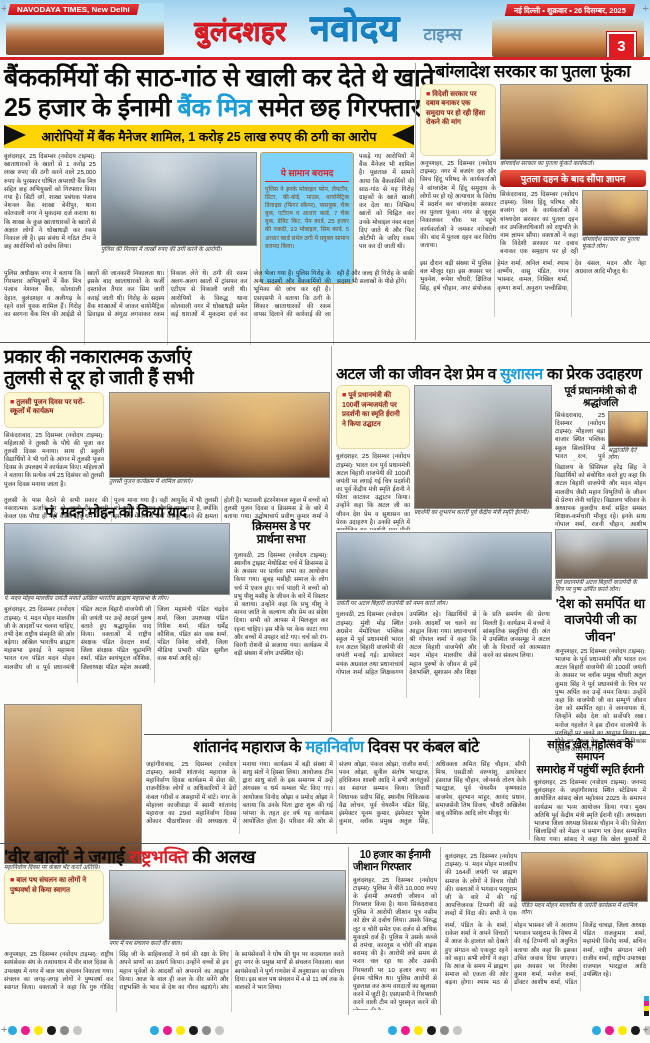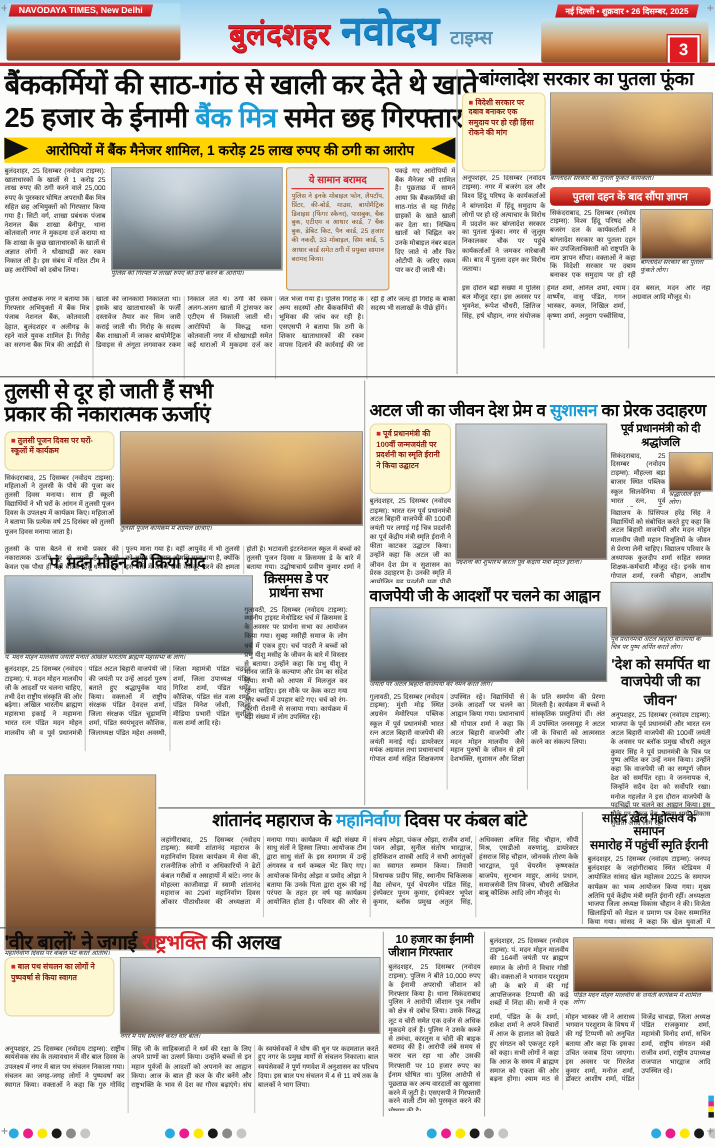--- a/index.html
+++ b/index.html
@@ -10,21 +10,21 @@
   .header{left:0;top:0;width:650px;height:57px;background:linear-gradient(180deg,#9fd2ee 0%,#cfeaf8 55%,#f2fbff 100%);}
   .scene{border-radius:2px;}
   .scene-left{left:6px;top:3px;width:158px;height:52px;
     background:linear-gradient(180deg,#aee0f5 0%,#bfe6f2 35%,#c98d5e 55%,#a85f35 75%,#7e4a2a 100%);}
   .scene-right{left:492px;top:17px;width:152px;height:40px;
     background:linear-gradient(180deg,#bfe6f5 0%,#d8ab7a 45%,#c1763d 75%,#8e5024 100%);}
   .ribbon{background:linear-gradient(180deg,#ec3a3a,#c2121a);color:#fff;font-weight:700;
     padding:1px 8px;font-size:8px;white-space:nowrap;transform:skewX(-12deg);}
   .ribbon span{display:inline-block;transform:skewX(12deg);}
   .masthead{left:166px;top:2px;width:324px;height:54px;display:flex;align-items:baseline;
-    justify-content:center;gap:10px;white-space:nowrap;}
+    justify-content:center;gap:24px;white-space:nowrap;}
   .mh-city{font-size:27px;font-weight:900;color:#e01b23;text-shadow:0 1px 0 #9d0e13;}
   .mh-main{font-size:36px;font-weight:900;color:#1583c6;text-shadow:0 1px 0 #0d5d91;}
   .mh-suffix{font-size:17px;font-weight:700;color:#5d93b5;}
   .pageno{left:607px;top:32px;width:25px;height:23px;background:#e11b22;color:#fff;
     font-size:15px;font-weight:900;display:flex;align-items:center;justify-content:center;
     border:2px solid #fff;box-shadow:0 0 0 1px #c21016;}
   .red-rule{left:0;top:57px;width:650px;height:3px;background:#d8222a;}
   .crop{color:#8a8a8a;font-size:11px;line-height:1;}
   
   .hd{font-weight:900;color:#0d0d0d;line-height:1.12;letter-spacing:-0.3px;}
@@ -53,21 +53,21 @@
     font-size:12.5px;text-align:center;padding:3px 26px;}
   .strap:before,.strap:after{content:"";position:absolute;top:0;width:0;height:0;
     border-top:10px solid transparent;border-bottom:10px solid transparent;}
   .strap:before{left:0;border-left:22px solid #111;}
   .strap:after{right:0;border-right:22px solid #111;}
   .bullet-box{background:#fdf7d2;border:1px solid #e6d9a2;border-radius:6px;padding:4px 5px;
     font-size:7px;font-weight:700;color:#8a1d10;line-height:1.35;overflow:hidden;}
   .bullet-box .sq{color:#d8222a;font-size:7px;margin-right:2px;}
   .red-banner{background:linear-gradient(180deg,#ef5a43,#b01210);color:#fff;font-weight:900;
     font-size:9.5px;text-align:center;border-radius:4px;padding:2px 0;margin-top:3px;}
-  .ev-box{border:1px solid #d49a4a;background:#e5e5e5;border-radius:3px;padding:3px 4px;overflow:hidden;}
+  .ev-box{border:1px solid #d49a4a;background:#7dd3fc;border-radius:3px;padding:13px 4px;overflow:hidden;}
   .ev-title{color:#d8222a;font-weight:900;font-size:9px;text-align:center;
     border-bottom:1px solid #d8222a;padding-bottom:2px;margin-bottom:3px;}
   .ev-body{font-size:6px;line-height:1.35;color:#7a4a1a;text-align:justify;}
   .vline{background:#a9a9a5;width:1px;}
   .hline{background:#555;height:1px;}
   .dotrow{display:flex;gap:4px;}
   .dot{width:9px;height:9px;border-radius:50%;display:inline-block;}
   .quote-hd{font-size:13px;font-weight:900;text-align:center;line-height:1.25;}
 </style>
 </head>
@@ -135,43 +135,43 @@
           </div>
         </div>
       </div>
     </div>
     <div class="body-txt cols-3" style="margin-top:4px;height:58px;">इस दौरान बड़ी संख्या में पुलिस बल मौजूद रहा। इस अवसर पर भुवनेश, रूपेश चौधरी, क्षितिज सिंह, हर्ष चौहान, नगर संयोजक हेमंत शर्मा, अनिल शर्मा, श्याम वार्ष्णेय, वासु पंडित, गगन भास्कर, कमल, निखिल शर्मा, कृष्णा शर्मा, अनुराग पच्चीसिया, देव बंसल, मदन और नेहा अग्रवाल आदि मौजूद थे।</div>
   </div>
 
   <div class="abs hline" style="left:0;top:342px;width:650px;"></div>
 
   <div class="abs" style="left:4px;top:346px;width:324px;height:170px;">
+    <div class="hd" style="font-size:19px;white-space:nowrap;">प्रकार की नकारात्मक ऊर्जाएं</div>
     <div class="hd" style="font-size:19px;white-space:nowrap;">तुलसी से दूर हो जाती हैं सभी</div>
-    <div class="hd" style="font-size:19px;white-space:nowrap;">प्रकार की नकारात्मक ऊर्जाएं</div>
     <div style="display:flex;gap:5px;margin-top:3px;">
       <div style="width:100px;">
         <div class="bullet-box" style="height:26px;"><span class="sq">■</span><span>तुलसी पूजन दिवस पर घरों-स्कूलों में कार्यक्रम</span></div>
         <div class="body-txt" style="height:62px;margin-top:3px;">सिकंदराबाद, 25 दिसम्बर (नवोदय टाइम्स): महिलाओं ने तुलसी के पौधे की पूजा कर तुलसी दिवस मनाया। साथ ही स्कूली विद्यार्थियों ने भी घरों के आंगन में तुलसी पूजन दिवस के उपलक्ष्य में कार्यक्रम किए। महिलाओं ने बताया कि प्रत्येक वर्ष 25 दिसंबर को तुलसी पूजन दिवस मनाया जाता है।</div>
       </div>
       <div style="flex:1;">
         <div class="photo warm" style="width:100%;height:84px;"></div>
         <div class="caption">तुलसी पूजन कार्यक्रम में शामिल छात्राएं।</div>
       </div>
     </div>
     <div class="body-txt cols-3" style="margin-top:3px;height:26px;">तुलसी के पास बैठने से सभी प्रकार की नकारात्मक ऊर्जाएं दूर हो जाती हैं। तुलसी केवल एक पौधा ही नहीं बल्कि हिंदू धर्म में इसे पूज्य माना गया है। वहीं आयुर्वेद में भी तुलसी को अमृत के समान औषधि माना गया है, क्योंकि इस पौधे में अनेक रोगों को दूर करने की क्षमता होती है। भटावली इंटरनेशनल स्कूल में बच्चों को तुलसी पूजन दिवस व क्रिसमस डे के बारे में बताया गया। उद्घोषाचार्य प्रवीण कुमार शर्मा ने बताया कि तुलसी की उपस्थिति से हमारे पर्यावरण की नकारात्मकता दूर हो जाती है।</div>
   </div>
 
   <div class="abs" style="left:4px;top:504px;width:224px;height:180px;">
     <div class="hd hd-md center" style="white-space:nowrap;">पं. मदन मोहन को किया याद</div>
     <div class="photo cool" style="width:100%;height:70px;margin-top:3px;"></div>
     <div class="caption">पं. मदन मोहन मालवीय जयंती मनाते अखिल भारतीय ब्राह्मण महासभा के लोग।</div>
     <div class="body-txt cols-3" style="margin-top:3px;height:78px;">बुलंदशहर, 25 दिसम्बर (नवोदय टाइम्स): पं. मदन मोहन मालवीय जी के आदर्शों पर चलना चाहिए, तभी देश राष्ट्रीय संस्कृति की ओर बढ़ेगा। अखिल भारतीय ब्राह्मण महासभा इकाई ने महामना भारत रत्न पंडित मदन मोहन मालवीय जी व पूर्व प्रधानमंत्री पंडित अटल बिहारी वाजपेयी जी की जयंती पर उन्हें आदर्श पुरुष बताते हुए श्रद्धापूर्वक याद किया। वक्ताओं में राष्ट्रीय संरक्षक पंडित देवदत्त शर्मा, जिला संरक्षक पंडित चूड़ामणि शर्मा, पंडित स्वयंभूदत्त कौशिक, जिलाध्यक्ष पंडित महेश अवस्थी, जिला महामंत्री पंडित चंद्रदेव शर्मा, जिला उपाध्यक्ष पंडित गिरिश शर्मा, पंडित धर्मेंद्र कौशिक, पंडित संत वत्स शर्मा, पंडित विनेश जोशी, जिला मीडिया प्रभारी पंडित सुशील वत्स शर्मा आदि रहे।</div>
   </div>
 
-  <div class="abs" style="left:222px;top:520px;width:94px;height:180px;">
+  <div class="abs" style="left:234px;top:520px;width:94px;height:180px;">
     <div class="hd hd-sm center">क्रिसमस डे पर</div>
     <div class="hd hd-sm center">प्रार्थना सभा</div>
     <div class="body-txt" style="margin-top:4px;height:144px;">गुलावठी, 25 दिसम्बर (नवोदय टाइम्स): स्थानीय ट्राइस्ट मेथोडिस्ट चर्च में क्रिसमस डे के अवसर पर प्रार्थना सभा का आयोजन किया गया। सुबह मसीही समाज के लोग चर्च में एकत्र हुए। चर्च पादरी ने बच्चों को प्रभु यीशु मसीह के जीवन के बारे में विस्तार से बताया। उन्होंने कहा कि प्रभु यीशु ने मानव जाति के कल्याण और प्रेम का संदेश दिया। सभी को आपस में मिलजुल कर रहना चाहिए। इस मौके पर केक काटा गया और बच्चों में उपहार बांटे गए। चर्च को रंग-बिरंगी रोशनी से सजाया गया। कार्यक्रम में बड़ी संख्या में लोग उपस्थित रहे।</div>
   </div>
 
   <div class="abs photo warm" style="left:4px;top:704px;width:136px;height:158px;"></div>
   <div class="abs caption" style="left:4px;top:864px;width:136px;">महानिर्वाण दिवस पर कंबल भेंट करते अतिथि।</div>
 
   <div class="abs vline" style="left:331px;top:346px;height:386px;"></div>
 
@@ -183,21 +183,20 @@
         <div style="display:flex;gap:4px;">
           <div style="width:74px;">
             <div class="bullet-box" style="height:54px;"><span class="sq">■</span><span>पूर्व प्रधानमंत्री की 100वीं जन्मजयंती पर प्रदर्शनी का स्मृति ईरानी ने किया उद्घाटन</span></div>
             <div class="body-txt" style="height:78px;margin-top:3px;">बुलंदशहर, 25 दिसम्बर (नवोदय टाइम्स): भारत रत्न पूर्व प्रधानमंत्री अटल बिहारी वाजपेयी की 100वीं जयंती पर लगाई गई चित्र प्रदर्शनी का पूर्व केंद्रीय मंत्री स्मृति ईरानी ने फीता काटकर उद्घाटन किया। उन्होंने कहा कि अटल जी का जीवन देश प्रेम व सुशासन का प्रेरक उदाहरण है। उनकी स्मृति में आयोजित यह प्रदर्शनी युवा पीढ़ी को उनके आदर्शों से जोड़ने का सशक्त माध्यम है।</div>
           </div>
           <div style="flex:1;">
             <div class="photo" style="width:100%;height:122px;"></div>
             <div class="caption">प्रदर्शनी का शुभारंभ करतीं पूर्व केंद्रीय मंत्री स्मृति ईरानी।</div>
           </div>
         </div>
-        <div class="hd" style="font-size:14px;white-space:nowrap;margin-top:4px;">वाजपेयी जी के आदर्शों पर चलने का आह्वान</div>
         <div class="photo cool" style="width:100%;height:66px;margin-top:2px;"></div>
         <div class="caption">जयंती पर अटल बिहारी वाजपेयी को नमन करते लोग।</div>
         <div class="body-txt cols-3" style="margin-top:3px;height:88px;">गुलावठी, 25 दिसम्बर (नवोदय टाइम्स): मुंशी मोड़ स्थित अग्रसेन मेमोरियल पब्लिक स्कूल में पूर्व प्रधानमंत्री भारत रत्न अटल बिहारी वाजपेयी की जयंती मनाई गई। डायरेक्टर मयंक अग्रवाल तथा प्रधानाचार्य गोपाल शर्मा सहित शिक्षकगण उपस्थित रहे। विद्यार्थियों से उनके आदर्शों पर चलने का आह्वान किया गया। प्रधानाचार्य श्री गोपाल शर्मा ने कहा कि अटल बिहारी वाजपेयी और मदन मोहन मालवीय जैसे महान पुरुषों के जीवन से हमें देशभक्ति, सुशासन और शिक्षा के प्रति समर्पण की प्रेरणा मिलती है। कार्यक्रम में बच्चों ने सांस्कृतिक प्रस्तुतियां दीं। अंत में उपस्थित जनसमूह ने अटल जी के विचारों को आत्मसात करने का संकल्प लिया।</div>
       </div>
 
       <div style="flex:1;">
         <div class="hd" style="font-size:10.5px;text-align:center;">पूर्व प्रधानमंत्री को दी श्रद्धांजलि</div>
         <div style="display:flex;gap:3px;margin-top:2px;">
           <div class="body-txt" style="flex:1;height:50px;">सिकंदराबाद, 25 दिसम्बर (नवोदय टाइम्स): मौहल्ला बड़ा बाजार स्थित पब्लिक स्कूल सिलवेनिया में भारत रत्न, पूर्व प्रधानमंत्री स्वर्गीय अटल बिहारी वाजपेयी तथा शिक्षा के क्षेत्र में महान योगदान देने वाले पंडित मदन मोहन मालवीय की जयंती मनाई गई। एडवोकेट विनय कुमार विशेष रूप से उपस्थित रहे।</div>
           <div style="width:38px;">

